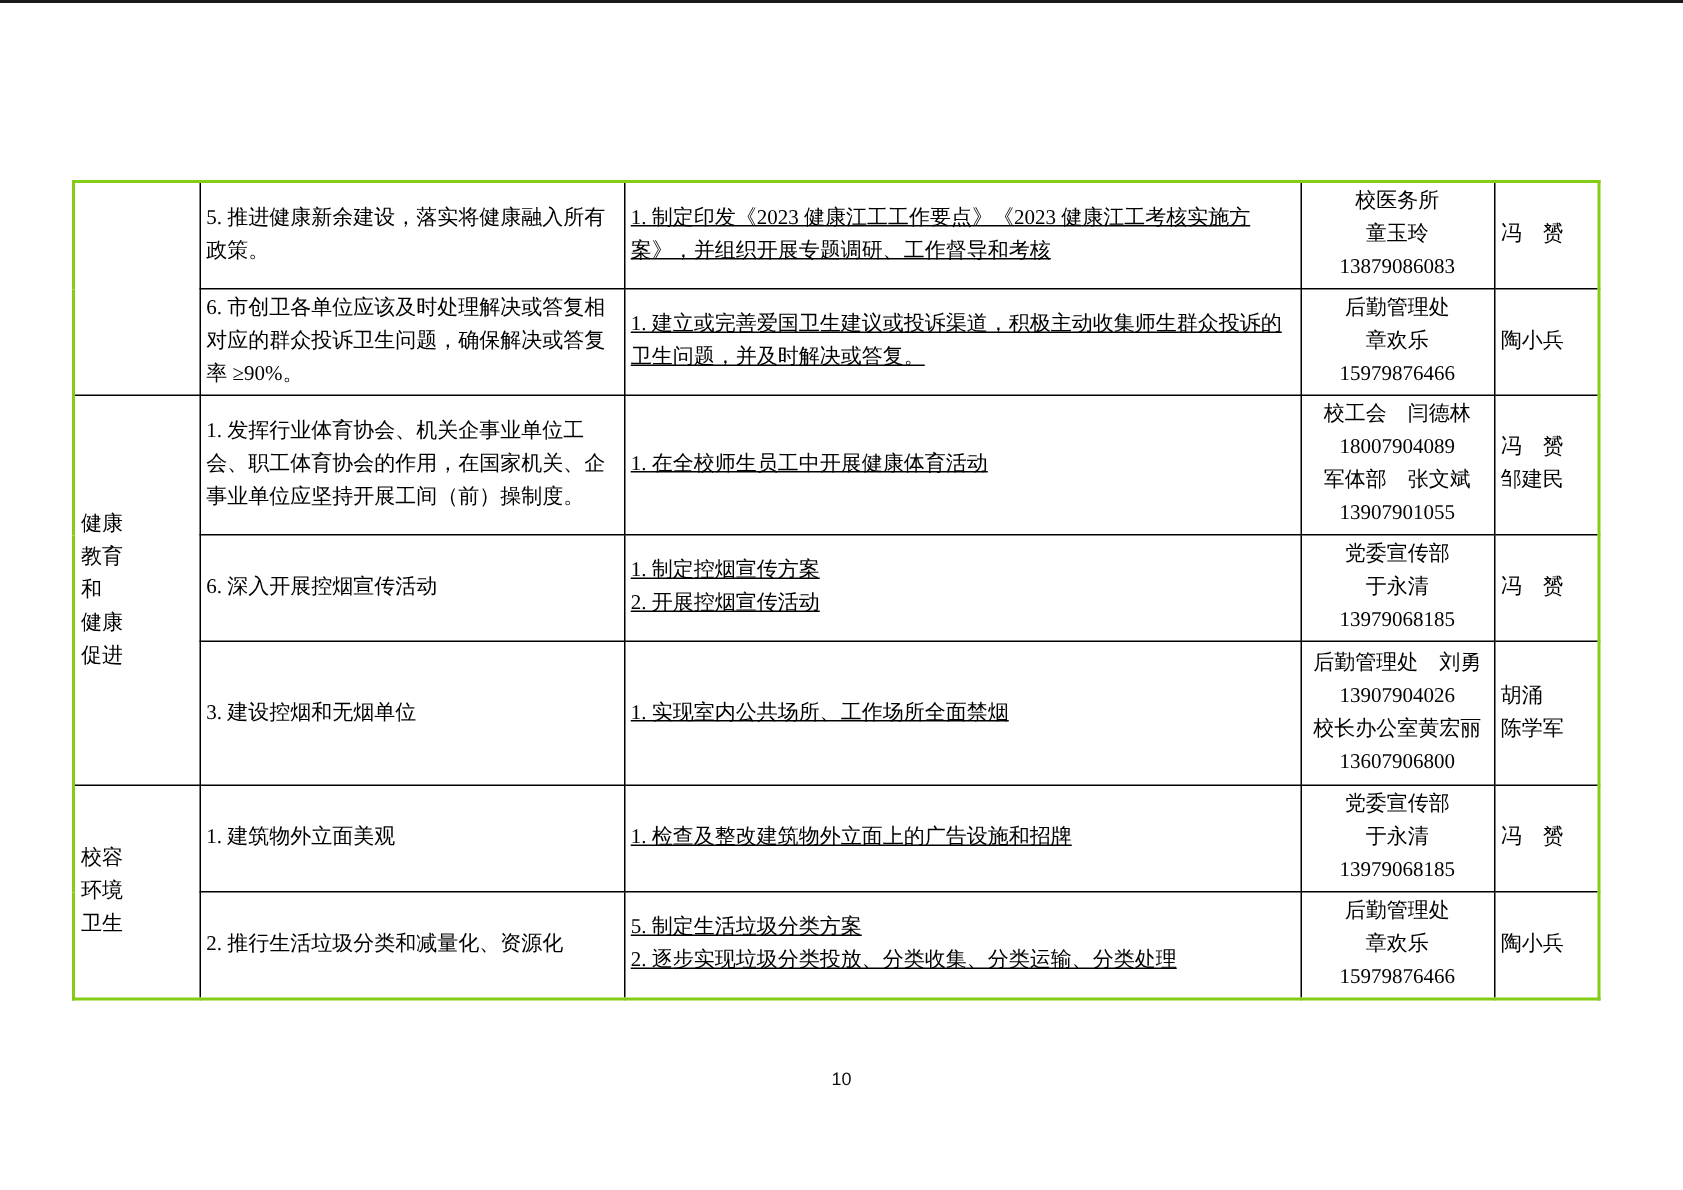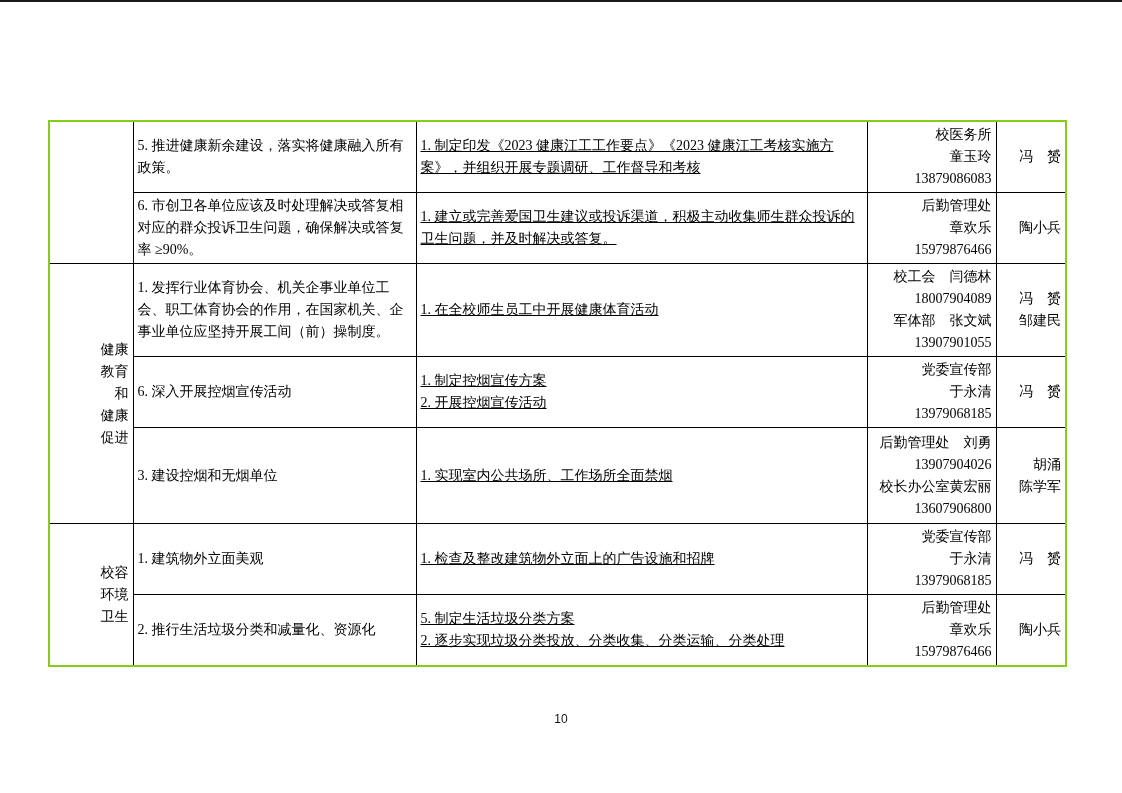--- a/index.html
+++ b/index.html
@@ -24,25 +24,25 @@
   }
   table.doc-table td {
     border: 1px solid #000;
     vertical-align: middle;
     font-size: 14px;
     line-height: 22px;
     padding: 2px 4px;
     overflow: hidden;
     word-break: break-all;
   }
-  td.c-cat   { text-align: right; padding: 0; }
+  td.c-cat   { text-align: left; padding: 0; }
   td.c-task  { text-align: left; padding: 2px 6px 2px 9px; }
   td.c-meas  { text-align: left; padding: 2px 6px 2px 9px; text-decoration: underline; }
-  td.c-resp  { text-align: right; padding: 0 2px; }
-  td.c-super { text-align: right; padding: 0 2px; }
+  td.c-resp  { text-align: center; padding: 0 2px; }
+  td.c-super { text-align: left; padding: 0 2px; }
   .page-number {
     position: absolute; left: 0; top: 712px;
     width: 1122px; text-align: center;
     font-size: 12px; line-height: 14px;
     font-family: "Liberation Sans", "DejaVu Sans", sans-serif;
     color: #111;
   }
 </style>
 </head>
 <body>

